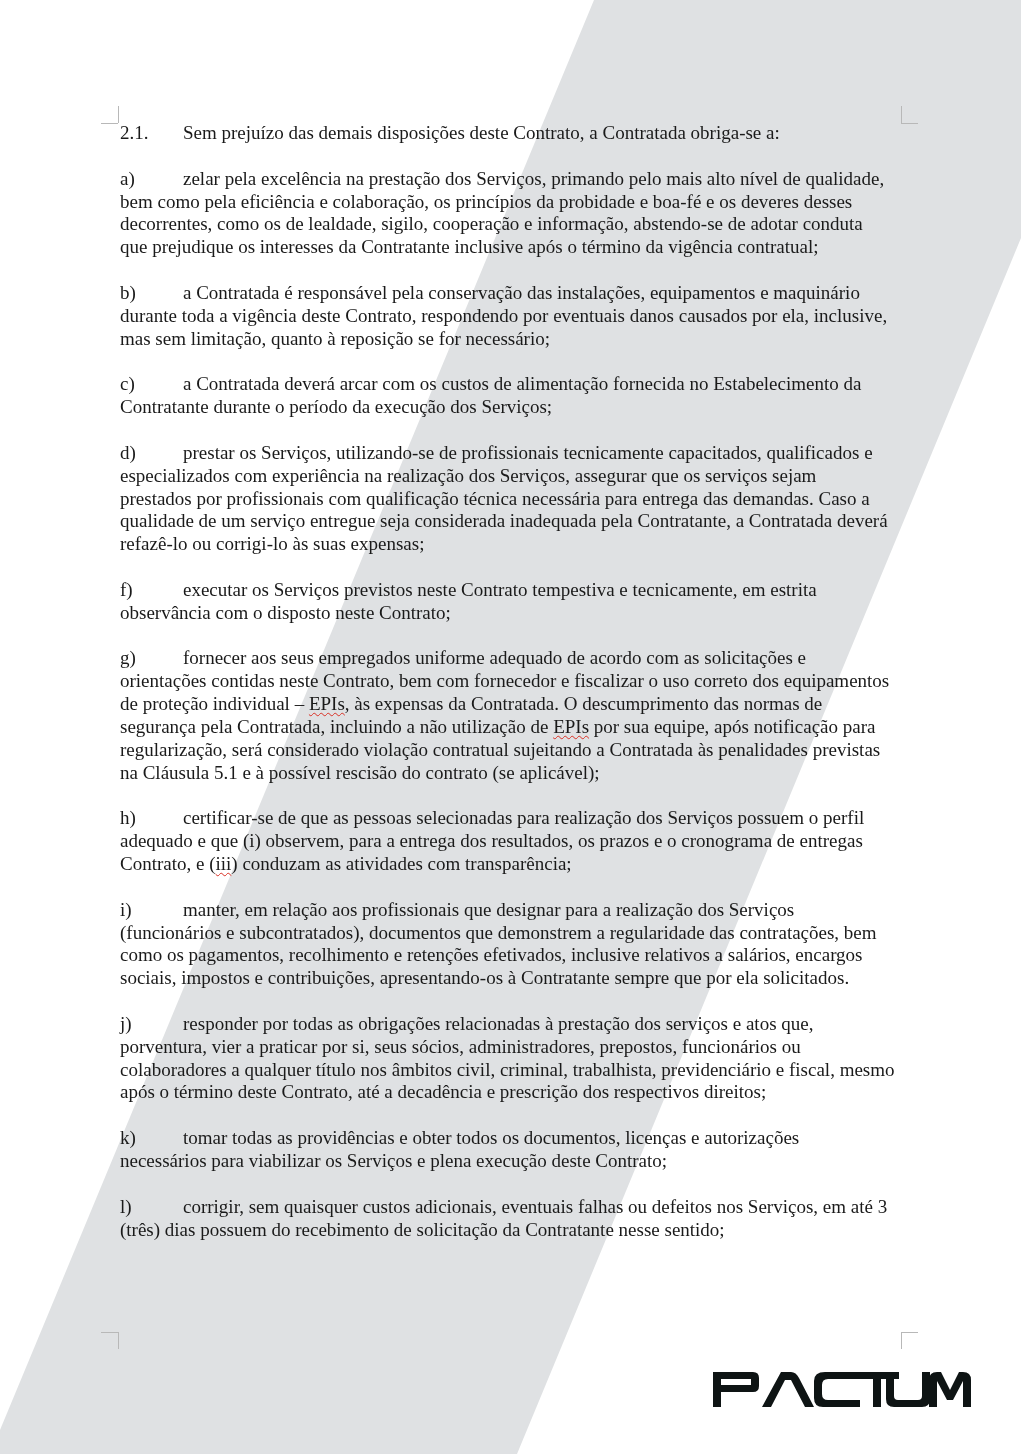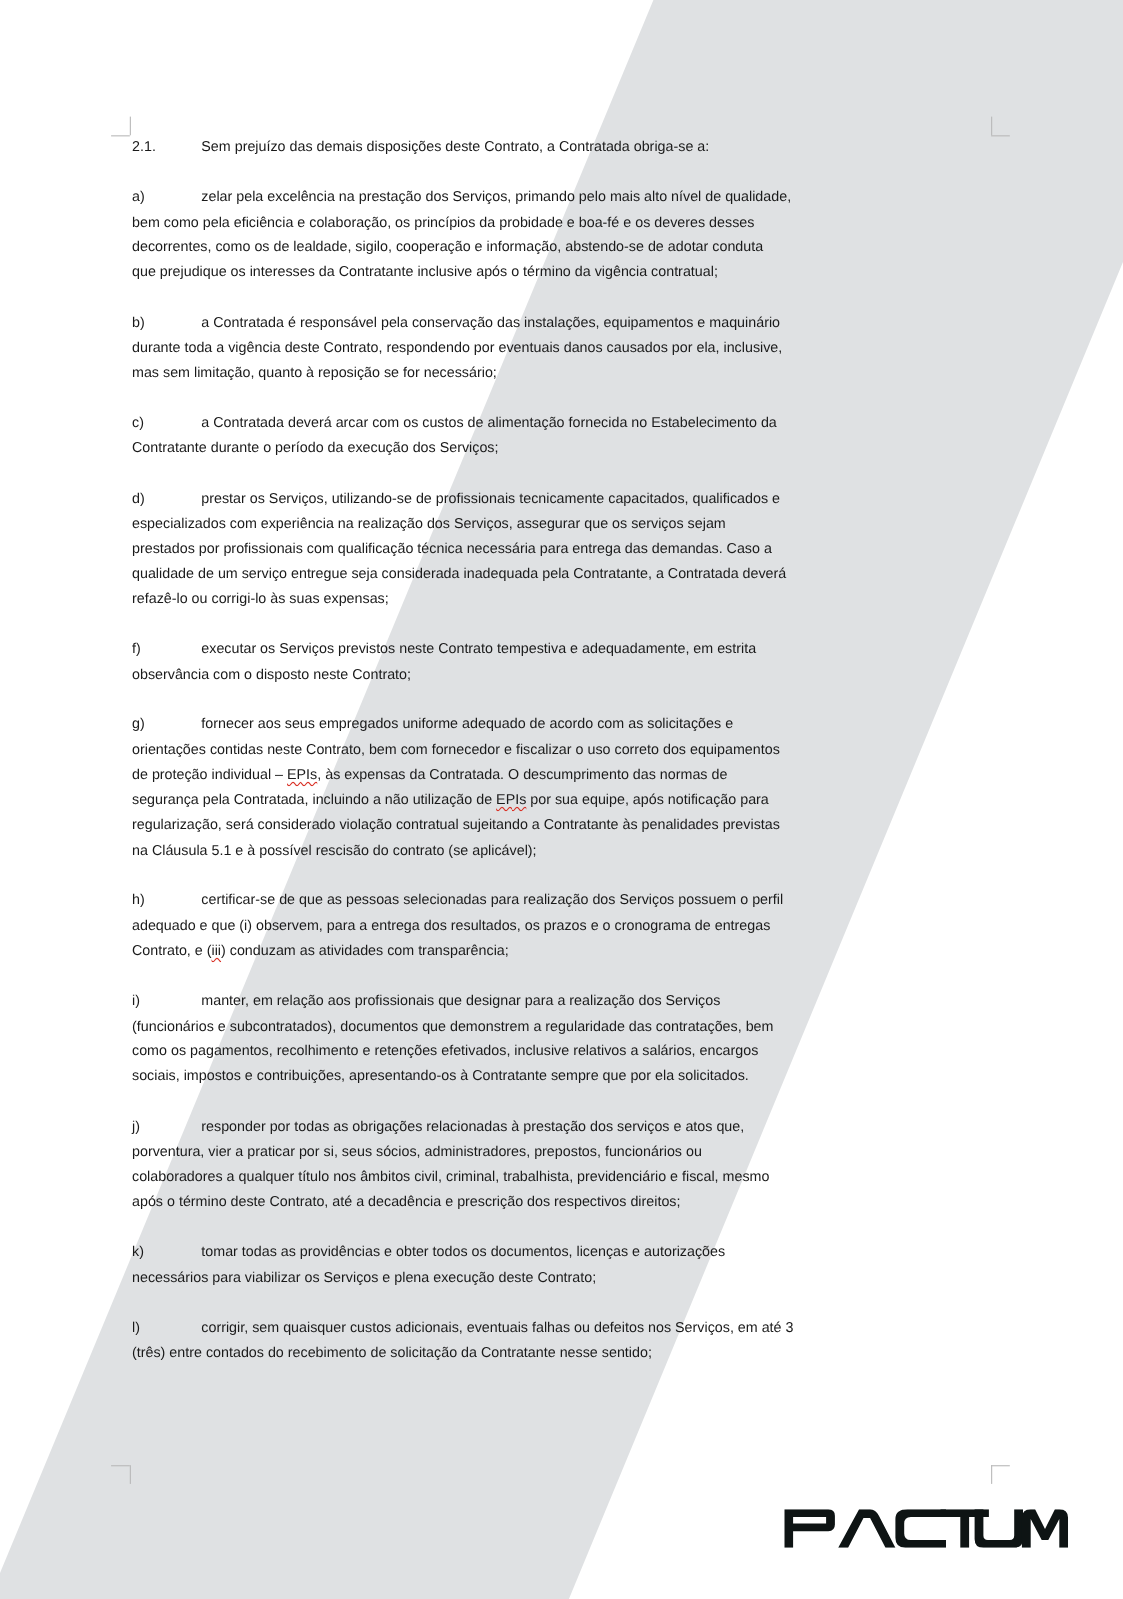--- a/index.html
+++ b/index.html
@@ -2,21 +2,21 @@
 <html><head>
 <meta charset="utf-8">
 <style>
   html, body { margin:0; padding:0; }
   body { width:1021px; height:1454px; position:relative; overflow:hidden; background:#ffffff;
          font-family:"Liberation Sans", sans-serif; color:#1a1a1a; }
   .band { position:absolute; left:0; top:0; width:1021px; height:1454px; z-index:0; }
   .corner { position:absolute; z-index:1; }
   .corner .h { position:absolute; height:1px; width:17px; background:#b8b8b8; }
   .corner .v { position:absolute; width:1px; height:17px; background:#b8b8b8; }
-  .content { position:absolute; left:120px; top:122px; width:781px; z-index:2; font-size:13px; line-height:22.85px; }
+  .content { position:absolute; left:120px; top:122px; width:781px; z-index:2; font-size:19px; line-height:22.85px;font-family:Liberation Serif, serif; }
   .para { margin:0 0 22.85px 0; }
   .line { display:block; height:22.85px; white-space:nowrap; text-align:justify; text-align-last:justify; }
   .line.last { text-align:left; text-align-last:left; }
   .lbl { display:inline-block; width:63px; text-align-last:left; }
   .spell { text-decoration:underline wavy #d93025; text-decoration-thickness:1px; text-underline-offset:2px; }
   .logo { position:absolute; left:713px; top:1372px; width:258px; height:35px; z-index:2; }
 </style>
 </head>
 <body>
 
@@ -62,29 +62,29 @@
         <span class="line last"><span>Contratante durante o período da execução dos Serviços;</span></span>
       </div>
       <div class="para">
         <span class="line" style="text-align: left; text-align-last: left;"><span class="lbl">d)</span><span>prestar os Serviços, utilizando-se de profissionais tecnicamente capacitados, qualificados e</span></span>
         <span class="line" style="text-align: left; text-align-last: left;"><span>especializados com experiência na realização dos Serviços, assegurar que os serviços sejam</span></span>
         <span class="line" style="text-align: left; text-align-last: left;"><span>prestados por profissionais com qualificação técnica necessária para entrega das demandas. Caso a</span></span>
         <span class="line" style="text-align: left; text-align-last: left;"><span>qualidade de um serviço entregue seja considerada inadequada pela Contratante, a Contratada deverá</span></span>
         <span class="line last"><span>refazê-lo ou corrigi-lo às suas expensas;</span></span>
       </div>
       <div class="para">
-        <span class="line" style="text-align: left; text-align-last: left;"><span class="lbl">f)</span><span>executar os Serviços previstos neste Contrato tempestiva e adequadamente, em estrita</span></span>
+        <span class="line" style="text-align: left; text-align-last: left;"><span class="lbl">f)</span><span>executar os Serviços previstos neste Contrato tempestiva e tecnicamente, em estrita</span></span>
         <span class="line last"><span>observância com o disposto neste Contrato;</span></span>
       </div>
       <div class="para">
         <span class="line" style="text-align: left; text-align-last: left;"><span class="lbl">g)</span><span>fornecer aos seus empregados uniforme adequado de acordo com as solicitações e</span></span>
         <span class="line" style="text-align: left; text-align-last: left;"><span>orientações contidas neste Contrato, bem com fornecedor e fiscalizar o uso correto dos equipamentos</span></span>
         <span class="line" style="text-align: right; text-align-last: left;"><span>de proteção individual – <span class="spell">EPIs</span>, às expensas da Contratada. O descumprimento das normas de</span></span>
         <span class="line" style="text-align: left; text-align-last: left;"><span>segurança pela Contratada, incluindo a não utilização de <span class="spell">EPIs</span> por sua equipe, após notificação para</span></span>
-        <span class="line" style="text-align: left; text-align-last: left;"><span>regularização, será considerado violação contratual sujeitando a Contratante às penalidades previstas</span></span>
+        <span class="line" style="text-align: left; text-align-last: left;"><span>regularização, será considerado violação contratual sujeitando a Contratada às penalidades previstas</span></span>
         <span class="line last"><span>na Cláusula 5.1 e à possível rescisão do contrato (se aplicável);</span></span>
       </div>
       <div class="para">
         <span class="line" style="text-align: left; text-align-last: left;"><span class="lbl">h)</span><span>certificar-se de que as pessoas selecionadas para realização dos Serviços possuem o perfil</span></span>
         <span class="line" style="text-align: left; text-align-last: left;"><span>adequado e que (i) observem, para a entrega dos resultados, os prazos e o cronograma de entregas</span></span>
         <span class="line last"><span>Contrato, e (<span class="spell">iii</span>) conduzam as atividades com transparência;</span></span>
       </div>
       <div class="para">
         <span class="line" style="text-align: left; text-align-last: left;"><span class="lbl">i)</span><span>manter, em relação aos profissionais que designar para a realização dos Serviços</span></span>
         <span class="line" style="text-align: left; text-align-last: left;"><span>(funcionários e subcontratados), documentos que demonstrem a regularidade das contratações, bem</span></span>
@@ -96,21 +96,21 @@
         <span class="line" style="text-align: left; text-align-last: left;"><span>porventura, vier a praticar por si, seus sócios, administradores, prepostos, funcionários ou</span></span>
         <span class="line" style="text-align: left; text-align-last: left;"><span>colaboradores a qualquer título nos âmbitos civil, criminal, trabalhista, previdenciário e fiscal, mesmo</span></span>
         <span class="line last"><span>após o término deste Contrato, até a decadência e prescrição dos respectivos direitos;</span></span>
       </div>
       <div class="para">
         <span class="line" style="text-align: left; text-align-last: left;"><span class="lbl">k)</span><span>tomar todas as providências e obter todos os documentos, licenças e autorizações</span></span>
         <span class="line last"><span>necessários para viabilizar os Serviços e plena execução deste Contrato;</span></span>
       </div>
       <div class="para">
         <span class="line" style="text-align: right; text-align-last: left;"><span class="lbl">l)</span><span>corrigir, sem quaisquer custos adicionais, eventuais falhas ou defeitos nos Serviços, em até 3</span></span>
-        <span class="line last"><span>(três) entre contados do recebimento de solicitação da Contratante nesse sentido;</span></span>
+        <span class="line last"><span>(três) dias possuem do recebimento de solicitação da Contratante nesse sentido;</span></span>
       </div>
     </div>
 </div>
 
 <svg class="logo" viewBox="0 0 258 35" aria-label="PACTUM">
   <title>PACTUM</title>
   <g fill="#0e1414">
 
     <path d="M0 0 H40 Q46 0 46 6 V14 Q46 20 40 20 H8 V35 H0 Z M8 7 V13 H38 V7 Z"></path>
 

